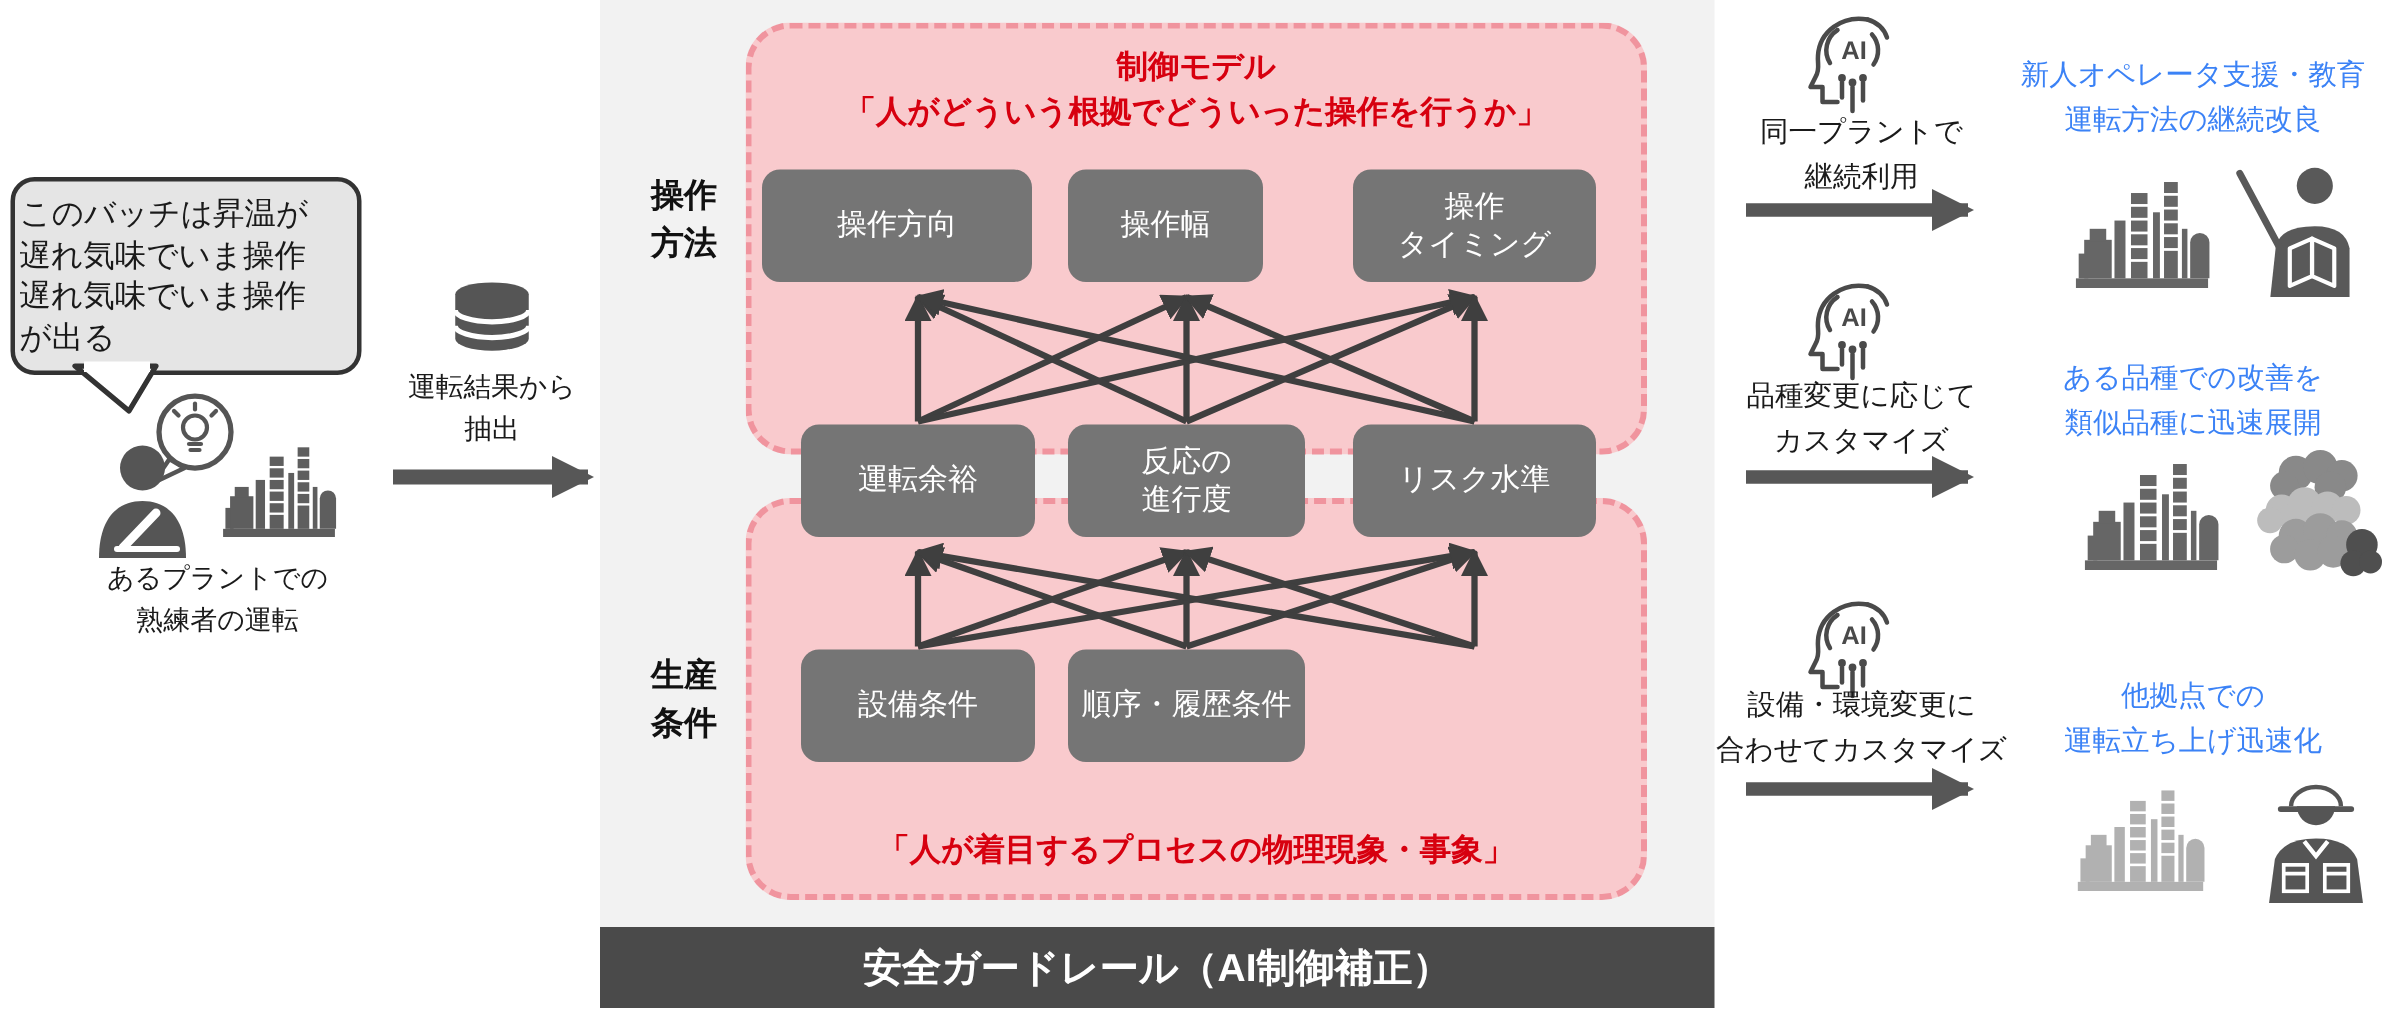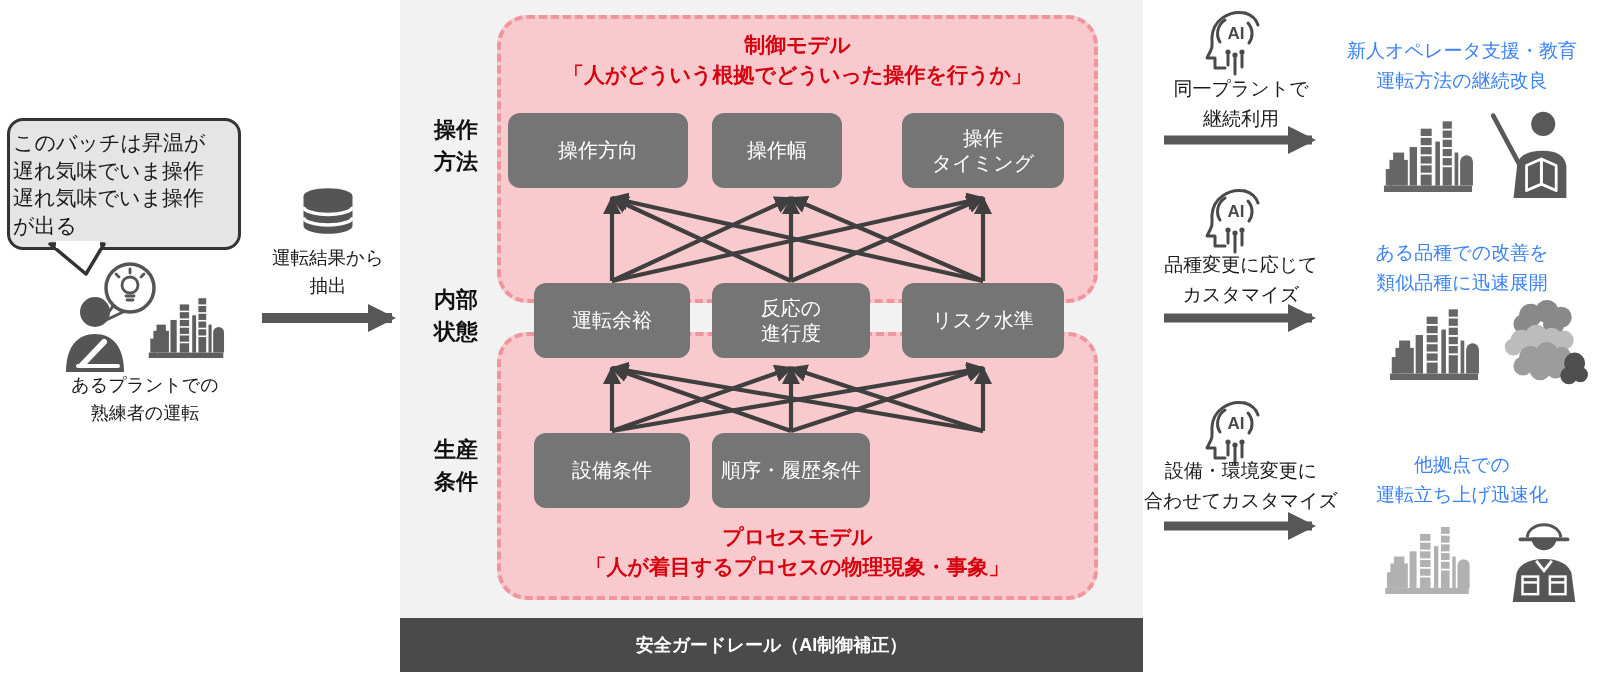--- a/index.html
+++ b/index.html
@@ -1,21 +1,21 @@
 <!DOCTYPE html>
 <html><head>
 <meta charset="utf-8">
 <style>
   html,body{margin:0;padding:0;background:#fff;}
   .stage{position:relative;width:1599px;height:683px;background:#fff;overflow:hidden;
          font-family:"Liberation Sans","DejaVu Sans",sans-serif;color:#1a1a1a;}
   .abs{position:absolute;}
   .panel{position:absolute;left:400px;top:0;width:743px;height:618px;background:#f2f2f2;}
   .bar{position:absolute;left:400px;top:618px;width:743px;height:54px;background:#4a4a4a;
-       color:#fff;font-size:18px;font-weight:bold;text-align:center;line-height:54px;white-space:nowrap;}
+       color:#fff;font-size:26px;font-weight:bold;text-align:center;line-height:54px;white-space:nowrap;}
   .pink{position:absolute;background:#f9cacd;border:4px dashed #f0949e;border-radius:30px;
         box-sizing:border-box;text-align:center;}
   .pink.top{left:497px;top:15px;width:601px;height:288px;padding-top:11px;}
   .pink.bottom{left:497px;top:332px;width:601px;height:268px;display:flex;flex-direction:column;
         justify-content:flex-end;padding-bottom:14px;}
   .ptitle{font-size:21px;font-weight:bold;color:#d7000f;line-height:30px;white-space:nowrap;}
   .rowlab{position:absolute;left:416px;width:80px;text-align:center;font-size:22px;
         line-height:32px;font-weight:600;color:#111;}
   .rowlab div{white-space:nowrap;}
   .node{position:absolute;height:75px;background:#757575;border-radius:12px;color:#fff;
@@ -83,31 +83,26 @@
 <div class="stage">
 
   <div class="panel"></div>
   <div class="bar">安全ガードレール（AI制御補正）</div>
 
   <div class="pink top">
     <div class="ptitle">制御モデル</div>
     <div class="ptitle">「人がどういう根拠でどういった操作を行うか」</div>
   </div>
   <div class="pink bottom">
-    <div class="ptitle">プロセスモデル</div>
     <div class="ptitle">「人が着目するプロセスの物理現象・事象」</div>
   </div>
 
   <div class="rowlab" style="top:114px">
     <div>操作</div>
     <div>方法</div>
-  </div>
-  <div class="rowlab" style="top:284px">
-    <div>内部</div>
-    <div>状態</div>
   </div>
   <div class="rowlab" style="top:434px">
     <div>生産</div>
     <div>条件</div>
   </div>
 
   <div class="node" style="left:508px;top:113px;width:180px">
     <div class="nl">操作方向</div>
   </div>
   <div class="node" style="left:712px;top:113px;width:130px">

